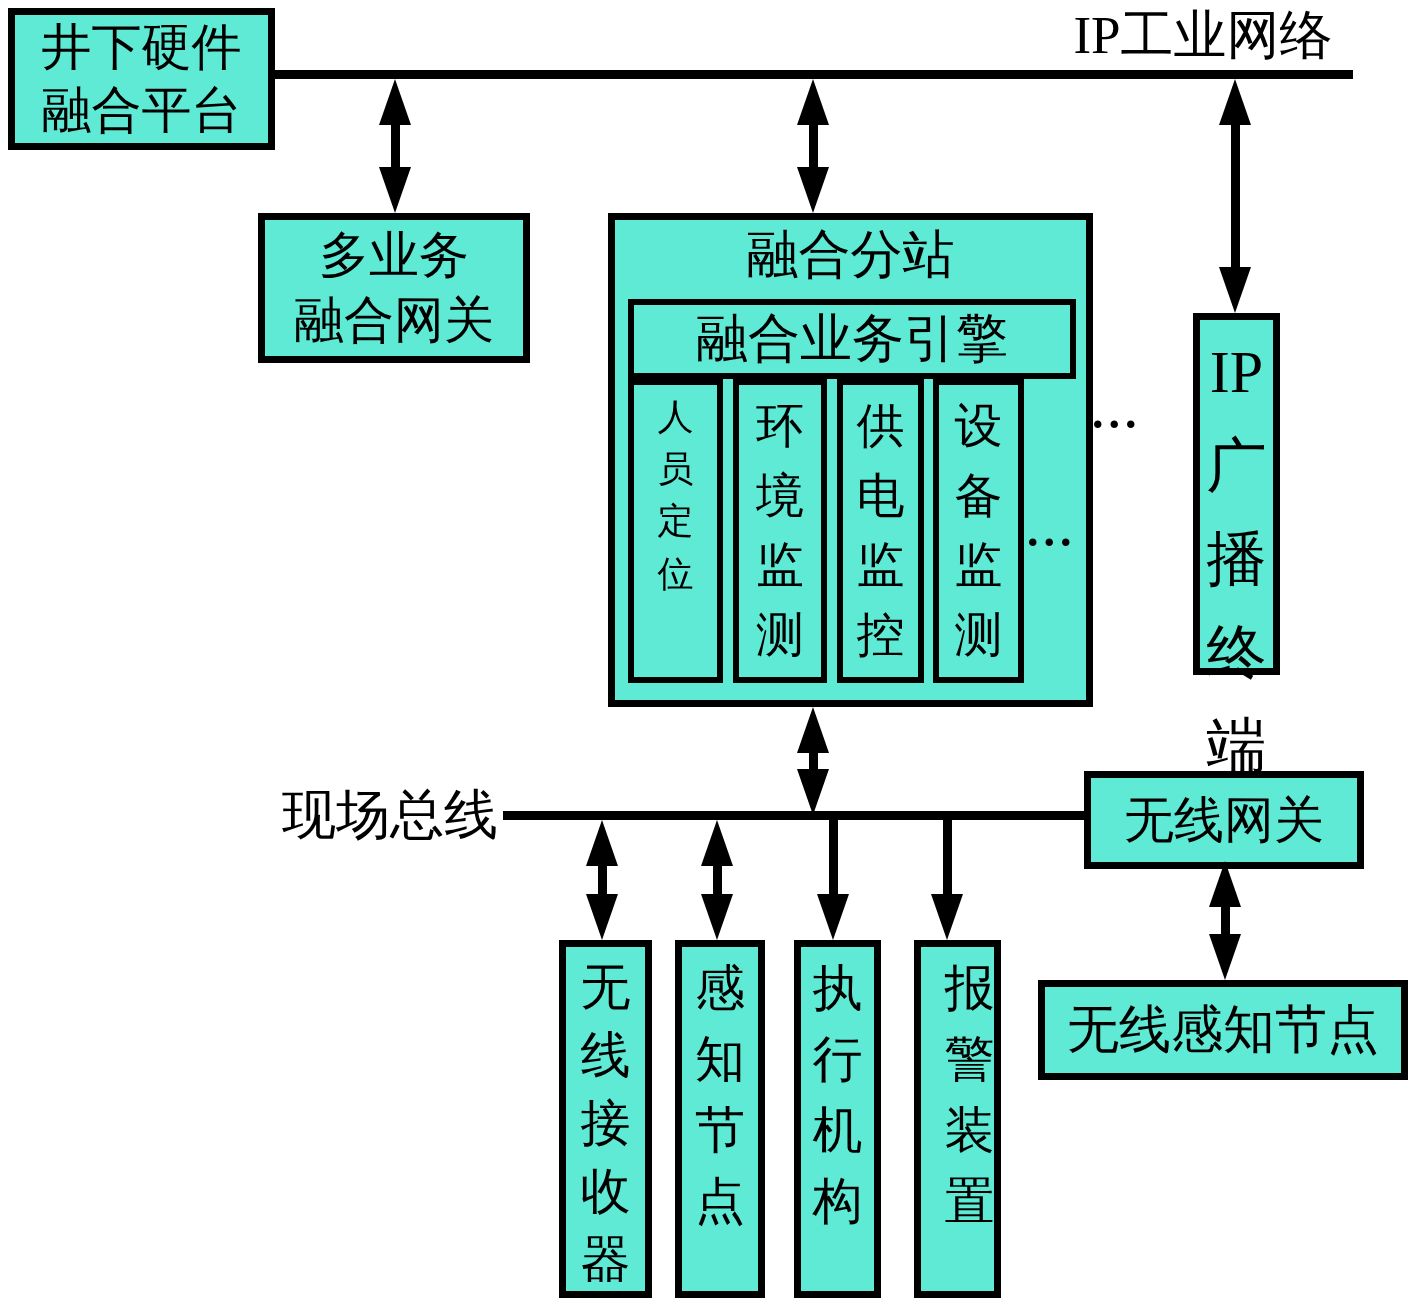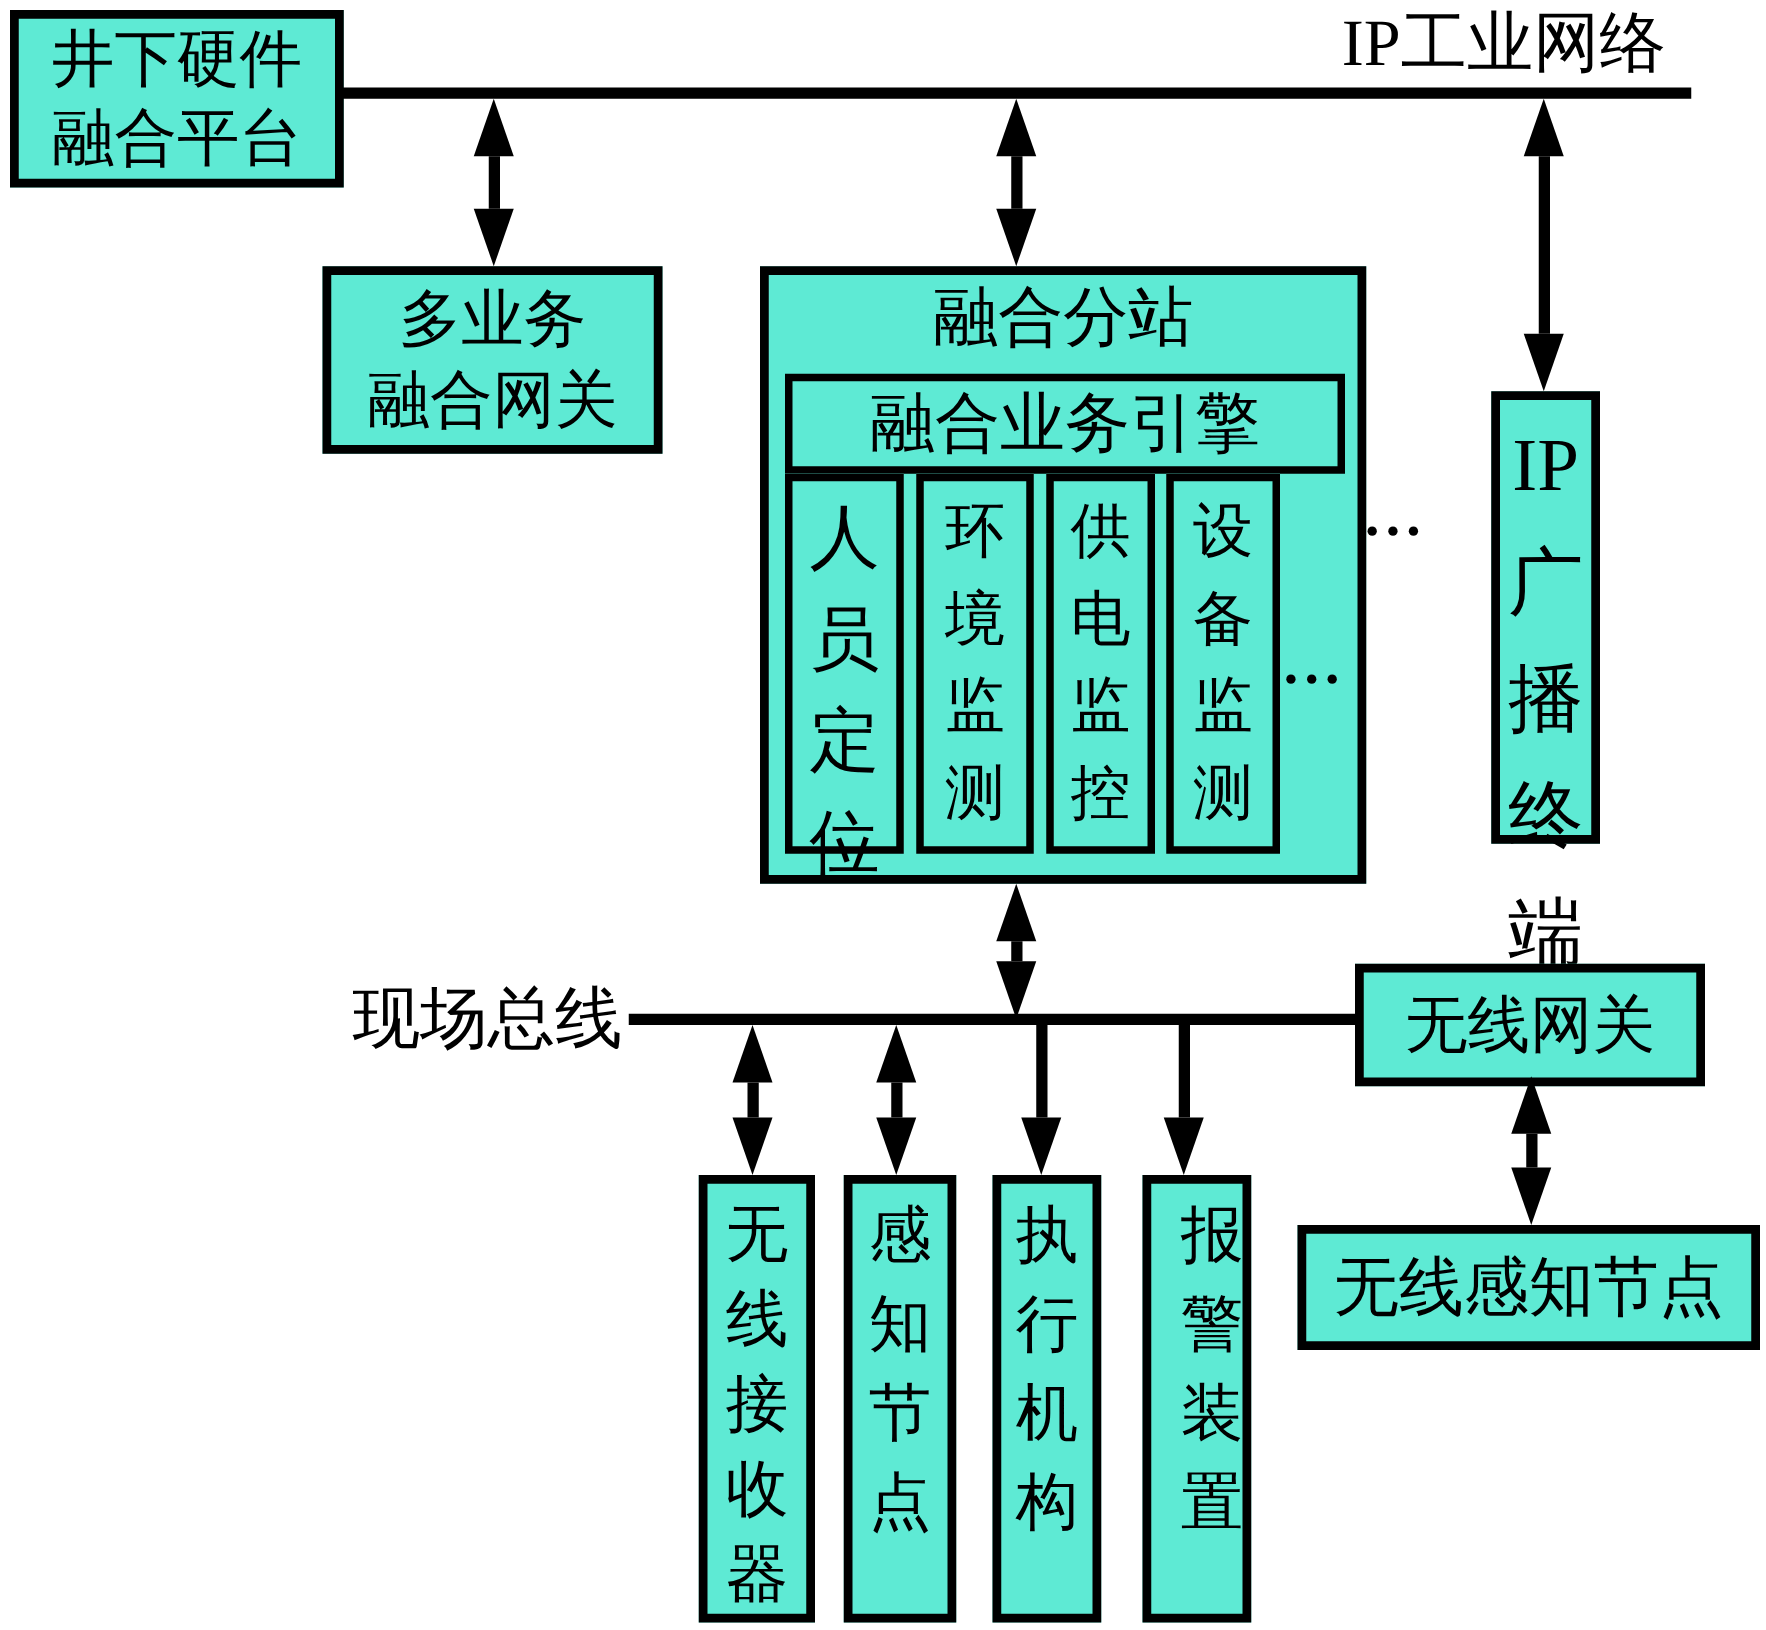--- a/index.html
+++ b/index.html
@@ -120,21 +120,21 @@
 融合网关</span>
   </div>
 
   <div class="box" style="left:572px; top:213px; width:485px; height:494px; display:block;margin-left:36px;">
     <div class="label" style="left:0; top:6px; width:471px; font-size:52px; line-height:1.1;">融合分站</div>
 
     <div class="box b6" style="left:13px; top:79px; width:448px; height:80px; font-size:52px;">
       <span>融合业务引擎</span>
     </div>
 
-    <div class="box b6 vbox" style="left:13px; top:159px; width:95px; height:304px; font-size:56px; line-height:1.45;">
+    <div class="box b6 vbox" style="left:13px; top:159px; width:95px; height:304px; font-size:36px; line-height:1.45;">
       <div class="vtext">人员定位</div>
     </div>
     <div class="box b6 vbox" style="left:118px; top:159px; width:94px; height:304px; font-size:48px; line-height:1.45;">
       <div class="vtext">环境监测</div>
     </div>
     <div class="box b6 vbox" style="left:222px; top:159px; width:87px; height:304px; font-size:48px; line-height:1.45;">
       <div class="vtext">供电监控</div>
     </div>
     <div class="box b6 vbox" style="left:318px; top:159px; width:91px; height:304px; font-size:48px; line-height:1.45;font-family:Liberation Serif, serif;">
       <div class="vtext">设备监测</div>

